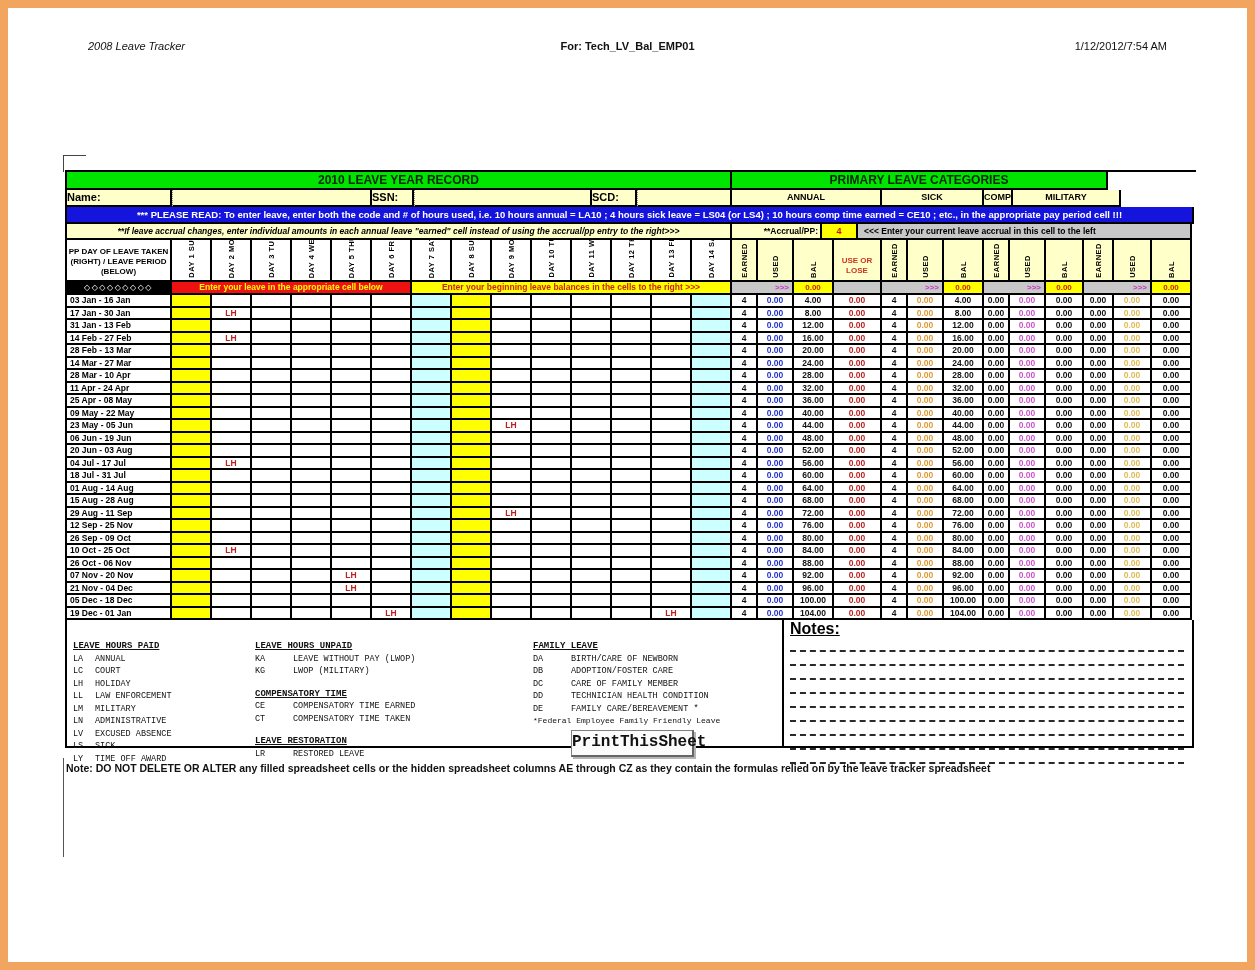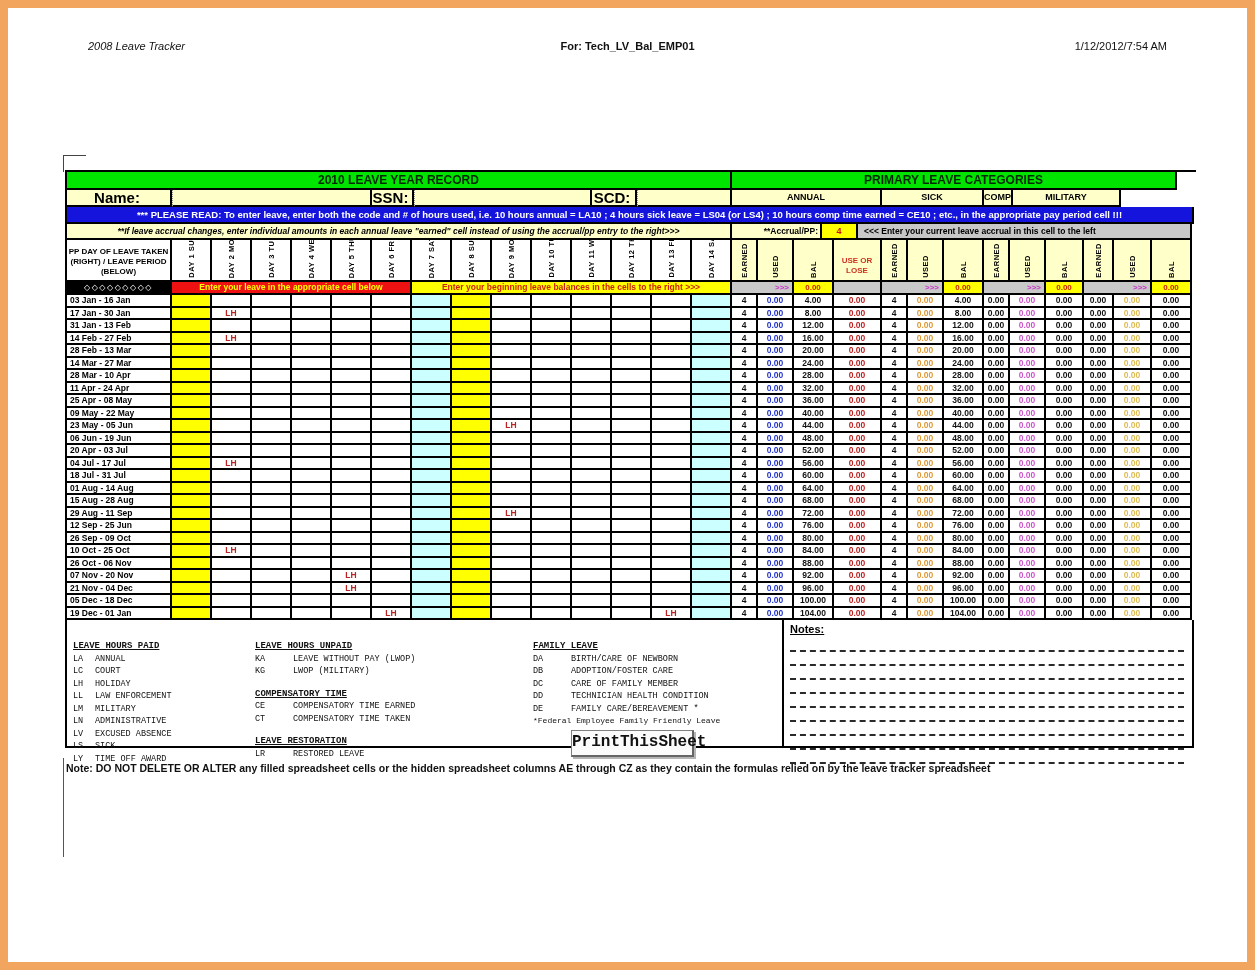--- a/index.html
+++ b/index.html
@@ -17,26 +17,26 @@
   
   .sheet{position:absolute;left:65px;top:170px;width:1129px;border-left:2px solid #000;border-top:2px solid #000;}
   .trow{display:flex;}
   .hwrap{display:flex;}
   .cell{box-sizing:border-box;border-right:2px solid #000;border-bottom:2px solid #000;
         overflow:hidden;white-space:nowrap;}
   .w26{width:26px}.w30{width:30px}.w36{width:36px}.w38{width:38px}.w40{width:40px}
   .w42{width:42px}.w45{width:45px}.w48{width:48px}.w62{width:62px}.w68{width:68px}
   .w90{width:90px}.w95{width:95px}.w102{width:102px}.w105{width:105px}.w108{width:108px}
   .w150{width:150px}.w178{width:178px}.w200{width:200px}.w240{width:240px}
-  .w320{width:320px}.w334{width:334px}.w460{width:445px}.w665{width:665px}.wfull{width:1127px}
+  .w320{width:320px}.w334{width:334px}.w460{width:376px}.w665{width:665px}.wfull{width:1127px}
   .r-green{height:18px}
   .green{background:#00e400;font-weight:bold;font-size:12px;text-align:center;line-height:16px;color:#052805;}
   .r-id{height:17px}
   .py{background:#ffffca;}
-  .lbl{font-weight:bold;font-size:15px;text-align:center;line-height:15px;padding-right:3px;}
+  .lbl{font-weight:bold;font-size:11px;text-align:left;line-height:15px;padding-right:3px;}
   .inputc{border-left:1px dotted #888;}
   .cat{font-weight:bold;font-size:9px;text-align:center;line-height:15px;}
   .r-blue{height:17px}
   .blue{background:#1414dc;color:#ffffff;font-weight:bold;font-size:9.5px;text-align:center;line-height:15px;}
   .r-accrual{height:16px}
   .acc-note{font-style:italic;font-weight:bold;font-size:8.5px;text-align:center;line-height:14px;}
   .acc-lbl{font-weight:bold;font-size:8.5px;text-align:right;line-height:14px;padding-right:2px;}
   .acc-val{background:#ffff00;color:#cc1111;font-weight:bold;font-size:9px;text-align:center;line-height:14px;}
   .gray{background:#c8c8c8;}
   .acc-instr{font-weight:bold;font-size:8.5px;line-height:14px;padding-left:6px;}
@@ -80,21 +80,21 @@
   .ltitle{font-weight:bold;text-decoration:underline;font-size:9px;height:12.5px;line-height:12.5px;}
   .litem{height:12.5px;line-height:12.5px;white-space:nowrap;overflow:hidden;}
   .lcode{display:inline-block;width:22px;}
   .lcol2 .lcode,.lcol3 .lcode{width:38px;}
   .lsection{margin-bottom:10px;}
   .lfoot{height:12.5px;line-height:12.5px;font-size:8px;}
   .print-btn{position:absolute;left:38px;bottom:7px;width:120px;height:24px;background:#fbfbfb;
              border:1px solid #808080;border-right:2px solid #666;border-bottom:2px solid #666;
              box-shadow:2px 2px 0 #b5b5b5;font-weight:bold;font-size:16px;text-align:center;
              line-height:22px;cursor:pointer;}
-  .notes-title{font-weight:bold;font-size:11px;text-decoration:underline;height:16px;line-height:14px;}
+  .notes-title{font-weight:bold;font-size:16px;text-decoration:underline;height:16px;line-height:14px;}
   .note-line{height:12px;border-bottom:2px dashed #2a2a2a;}
   
   .footer-notes{position:absolute;left:66px;top:761px;width:1110px;font-weight:bold;
                 font-size:10.5px;color:#111;line-height:14px;}
 </style>
 </head>
 <body>
 
 <div class="frame"></div>
 
@@ -595,21 +595,21 @@
         <div class="cell numc w36 num-sku">0.00</div>
         <div class="cell numc w40">48.00</div>
         <div class="cell numc w26">0.00</div>
         <div class="cell numc w36 num-cpu">0.00</div>
         <div class="cell numc w38">0.00</div>
         <div class="cell numc w30">0.00</div>
         <div class="cell numc w38 num-mlu">0.00</div>
         <div class="cell numc w40">0.00</div>
       </div>
       <div class="trow r-data">
-        <div class="cell datec w105">20 Apr - 03 Jul</div>
+        <div class="cell datec w105">20 Jun - 03 Aug</div>
         <div class="cell dayc w40 ylw"></div>
         <div class="cell dayc w40"></div>
         <div class="cell dayc w40"></div>
         <div class="cell dayc w40"></div>
         <div class="cell dayc w40"></div>
         <div class="cell dayc w40"></div>
         <div class="cell dayc w40 cyn"></div>
         <div class="cell dayc w40 ylw"></div>
         <div class="cell dayc w40"></div>
         <div class="cell dayc w40"></div>
@@ -775,21 +775,21 @@
         <div class="cell numc w36 num-sku">0.00</div>
         <div class="cell numc w40">72.00</div>
         <div class="cell numc w26">0.00</div>
         <div class="cell numc w36 num-cpu">0.00</div>
         <div class="cell numc w38">0.00</div>
         <div class="cell numc w30">0.00</div>
         <div class="cell numc w38 num-mlu">0.00</div>
         <div class="cell numc w40">0.00</div>
       </div>
       <div class="trow r-data">
-        <div class="cell datec w105">12 Sep - 25 Jun</div>
+        <div class="cell datec w105">12 Sep - 25 Nov</div>
         <div class="cell dayc w40 ylw"></div>
         <div class="cell dayc w40"></div>
         <div class="cell dayc w40"></div>
         <div class="cell dayc w40"></div>
         <div class="cell dayc w40"></div>
         <div class="cell dayc w40"></div>
         <div class="cell dayc w40 cyn"></div>
         <div class="cell dayc w40 ylw"></div>
         <div class="cell dayc w40"></div>
         <div class="cell dayc w40"></div>

